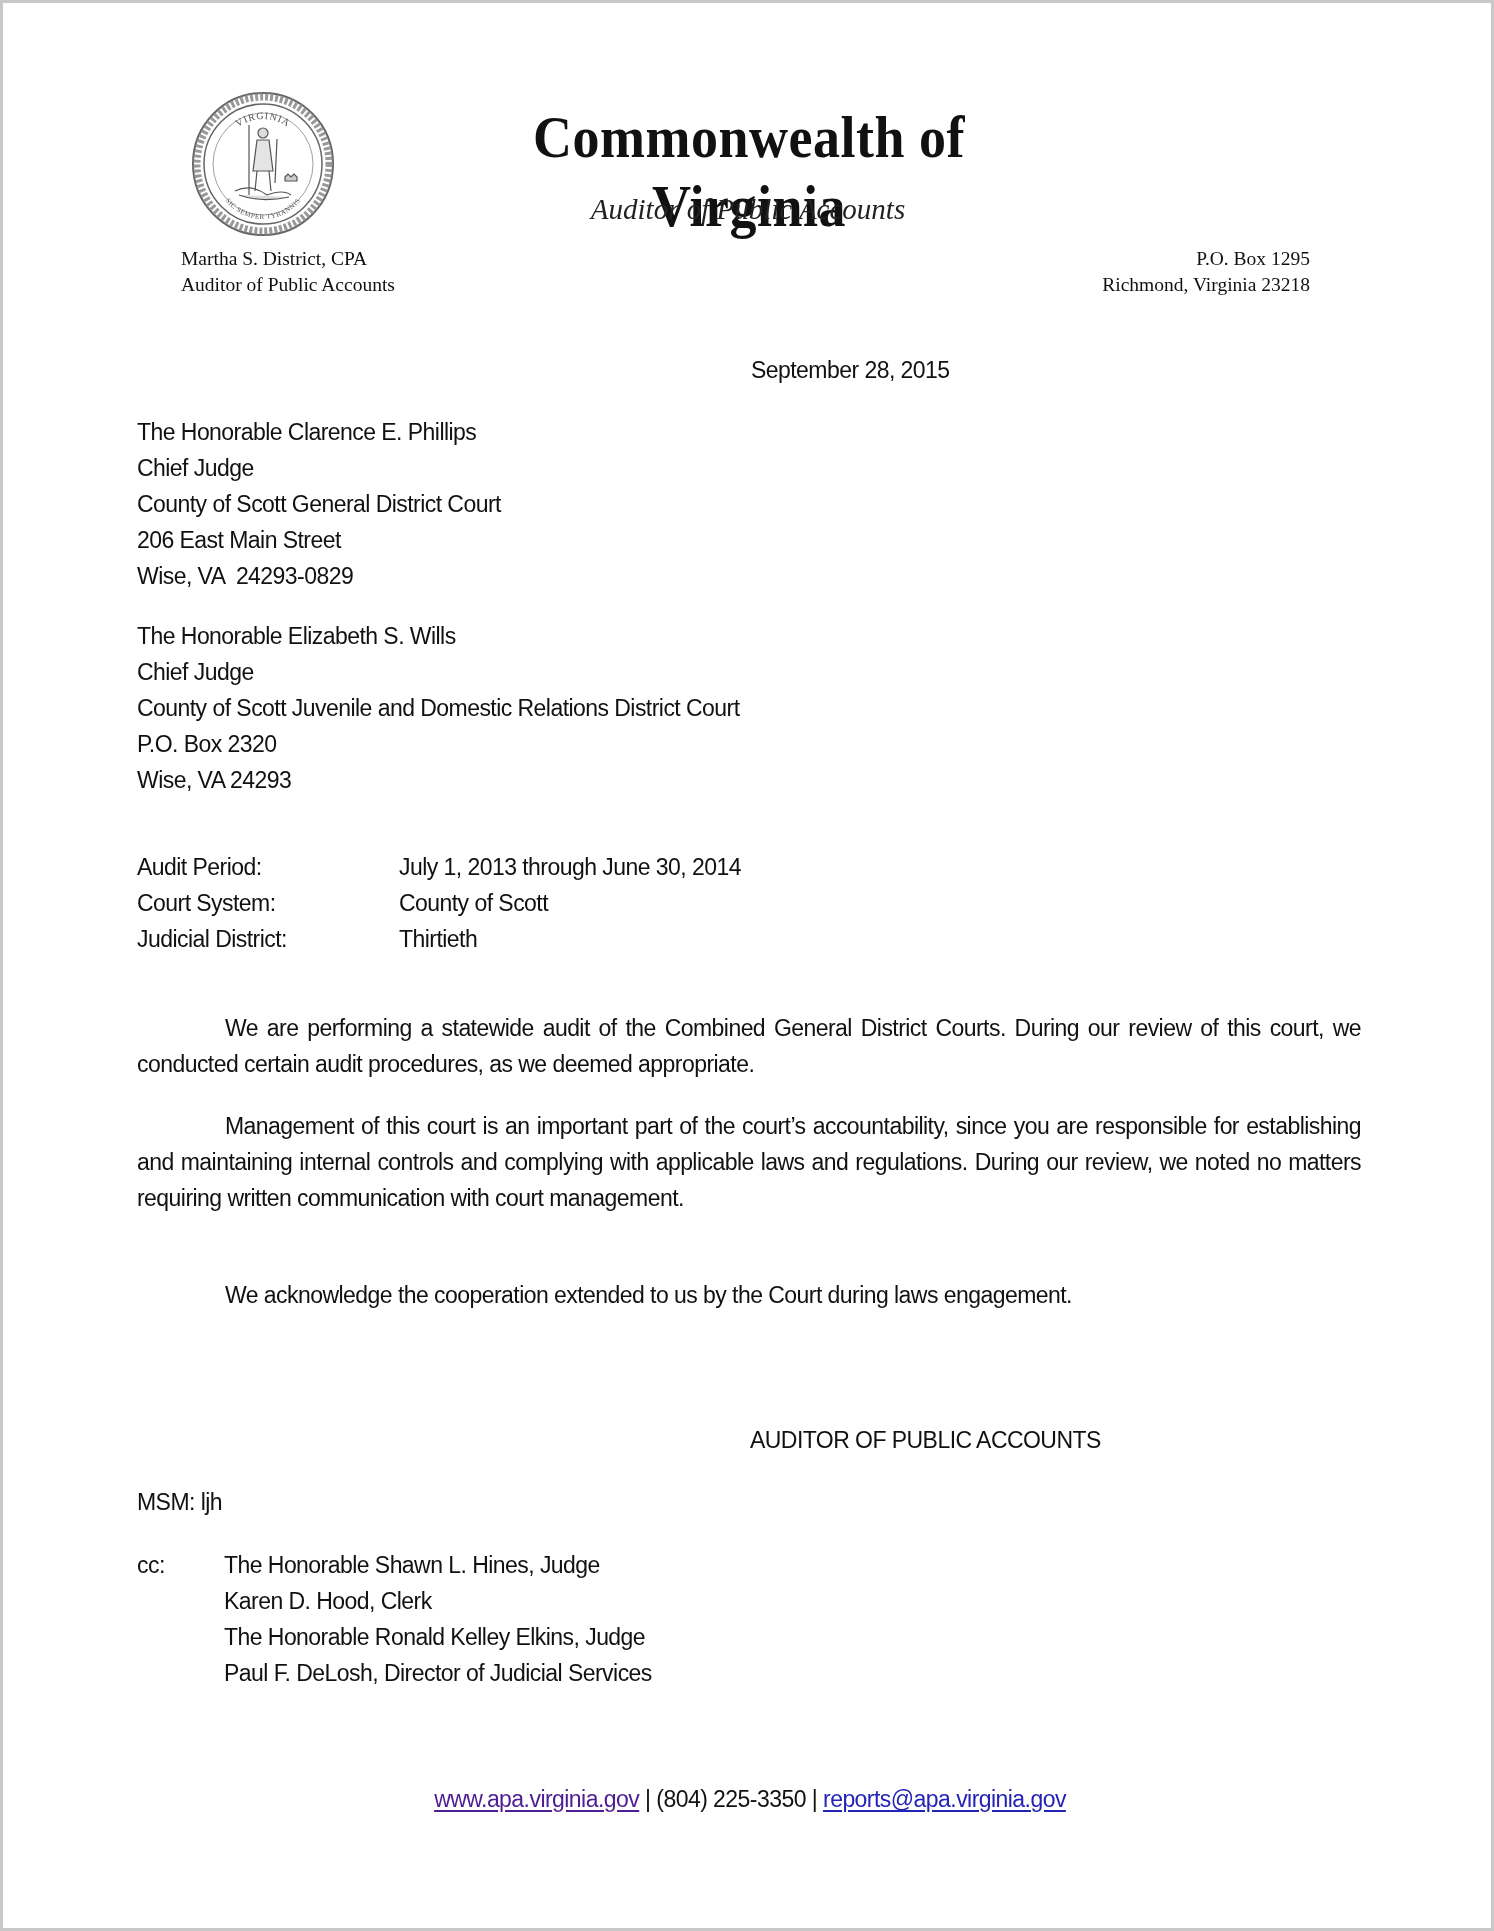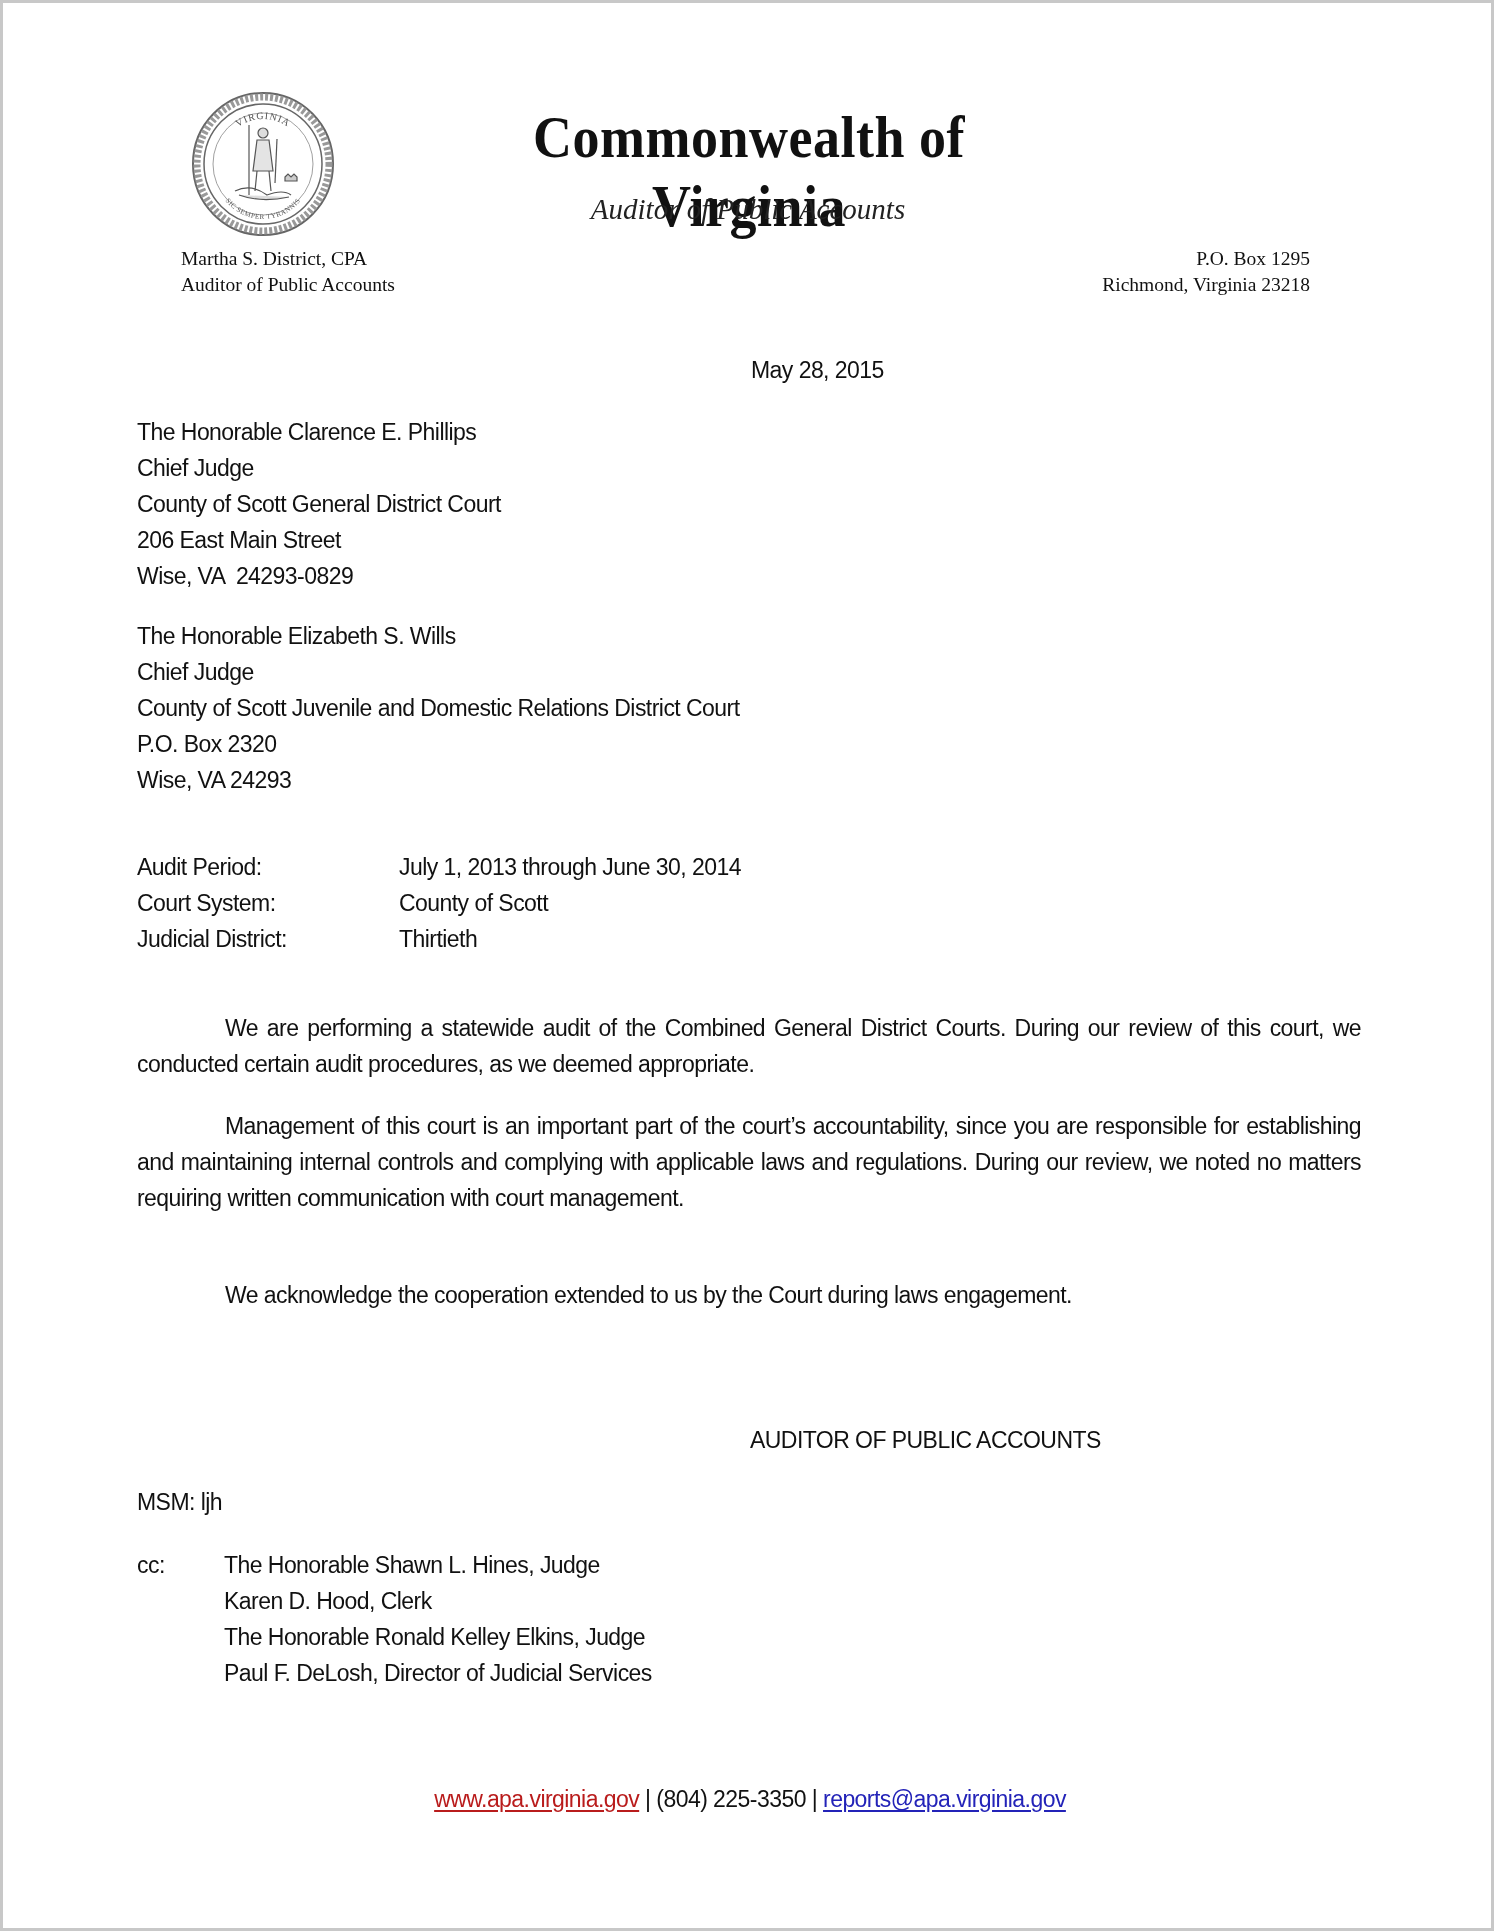--- a/index.html
+++ b/index.html
@@ -106,21 +106,21 @@
 
   <div class="lh-left serif">
     <div>Martha S. District, CPA</div>
     <div>Auditor of Public Accounts</div>
   </div>
   <div class="lh-right serif">
     <div>P.O. Box 1295</div>
     <div>Richmond, Virginia 23218</div>
   </div>
 
-  <div class="abs sans date">May 28, 2015</div>
+  <div class="abs sans date">September 28, 2015</div>
 
   <div class="addr sans addr1">
     <div style="white-space: pre;">The Honorable Clarence E. Phillips</div>
     <div style="white-space: pre;">Chief Judge</div>
     <div style="white-space: pre;">County of Scott General District Court</div>
     <div style="white-space: pre;">206 East Main Street</div>
     <div style="white-space: pre;">Wise, VA  24293-0829</div>
   </div>
 
   <div class="addr sans addr2">
@@ -157,20 +157,20 @@
     <span class="cc-label">cc:</span>
     <div class="cc-list">
       <div>The Honorable Shawn L. Hines, Judge</div>
       <div>Karen D. Hood, Clerk</div>
       <div>The Honorable Ronald Kelley Elkins, Judge</div>
       <div>Paul F. DeLosh, Director of Judicial Services</div>
     </div>
   </div>
 
   <div class="footer sans">
-    <a href="#" style="color: #b91c1c;">www.apa.virginia.gov</a>
+    <a href="#" style="color: #4c1d95;">www.apa.virginia.gov</a>
     <span class="sep">|</span>
     <span>(804) 225-3350</span>
     <span class="sep">|</span>
     <a href="#" style="color: rgb(35, 35, 184);">reports@apa.virginia.gov</a>
   </div>
 
 </div>
 
 </body></html>

